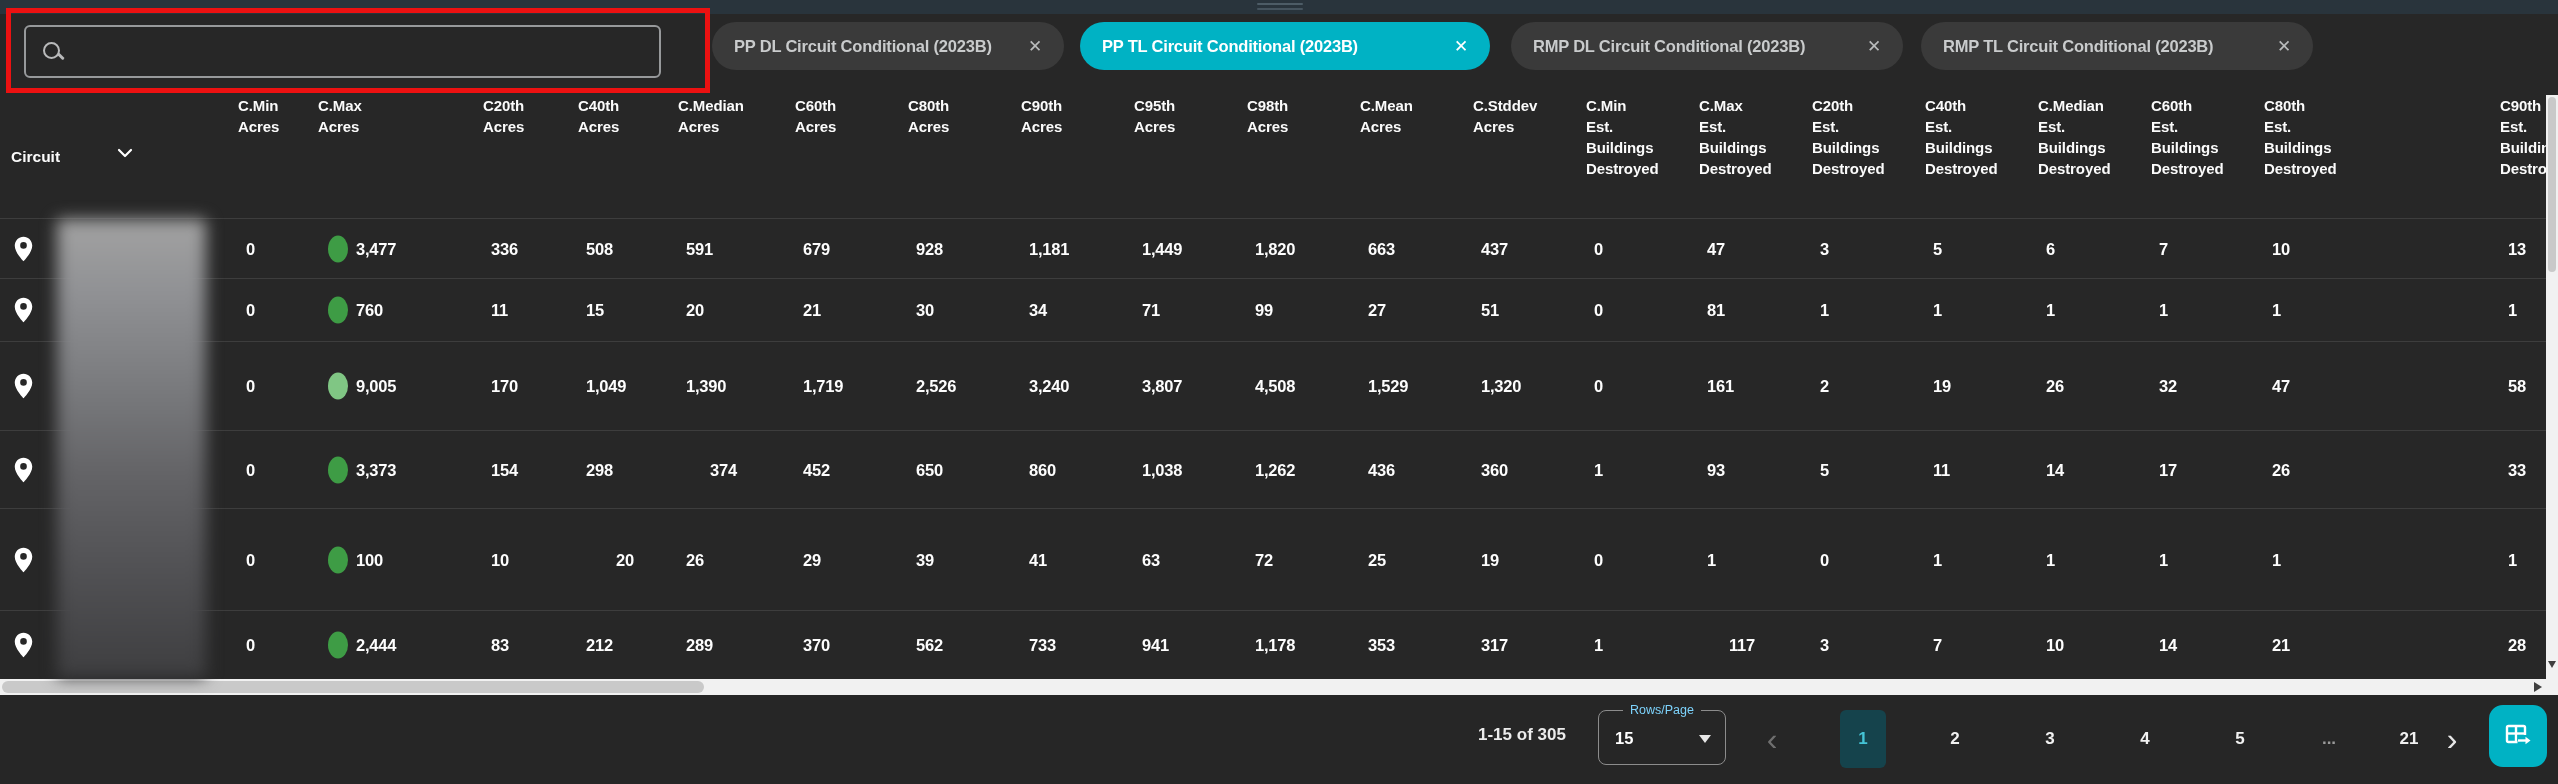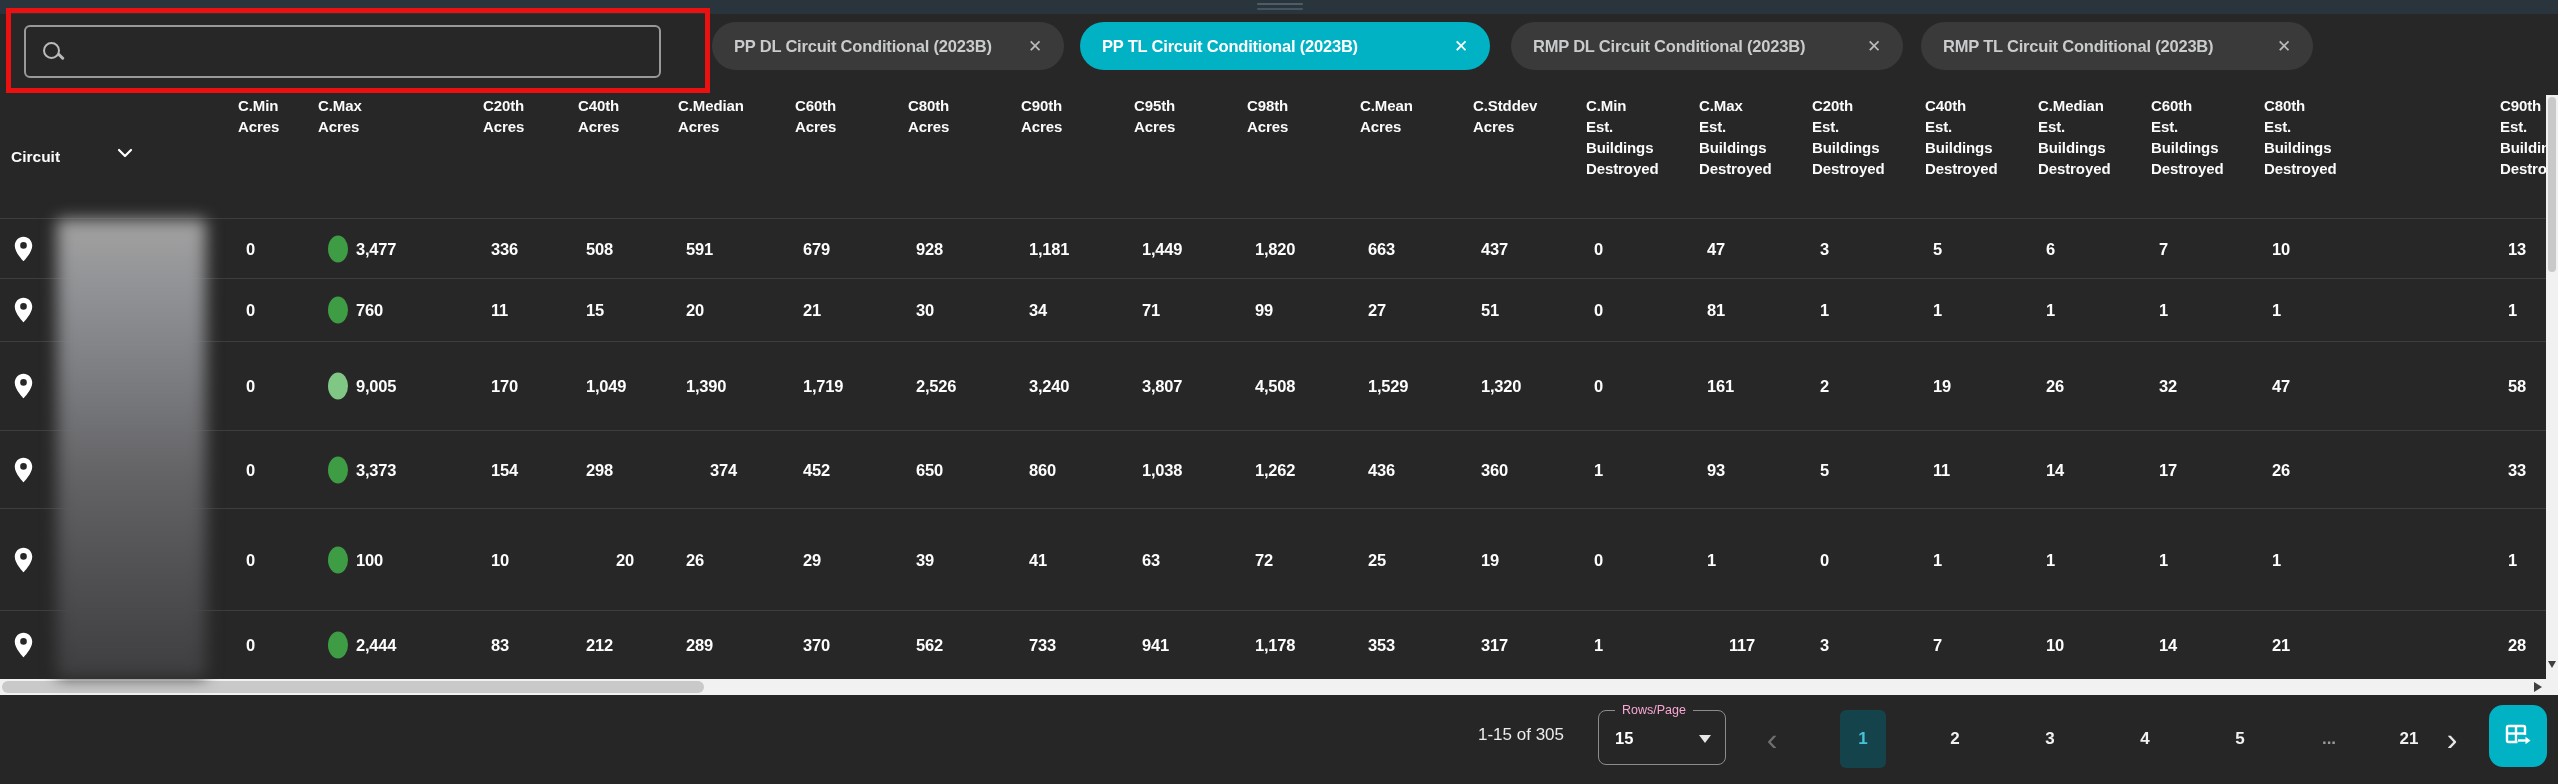--- a/index.html
+++ b/index.html
@@ -54,23 +54,23 @@
   
   .hscroll { position:absolute; left:0; top:679px; width:2558px; height:16px; background:#f1f1f1; }
   .hthumb { position:absolute; left:2px; top:2px; width:702px; height:12px; background:#c9c9c9; border-radius:7px; }
   .harrow { position:absolute; left:2534px; top:3px; width:0; height:0; border-top:5px solid transparent; border-bottom:5px solid transparent; border-left:8px solid #3f3f3f; }
   .vscroll { position:absolute; left:2546px; top:95px; width:12px; height:584px; background:#f1f1f1; }
   .vthumb { position:absolute; left:2px; top:2px; width:8px; height:175px; background:#c9c9c9; border-radius:4px; }
   .varrow { position:absolute; left:2px; top:566px; width:0; height:0; border-left:4px solid transparent; border-right:4px solid transparent; border-top:7px solid #3f3f3f; }
 
   
   .pagbar { position:absolute; left:0; top:695px; width:2558px; height:89px; background:#262626; }
-  .range { position:absolute; left:1478px; top:0; height:80px; display:flex; align-items:center; font-weight:400; font-size:17px; color:#ececec; }
+  .range { position:absolute; left:1478px; top:0; height:80px; display:flex; align-items:center; font-weight:700; font-size:17px; color:#ececec; }
   fieldset.rpp { position:absolute; left:1598px; top:8px; width:128px; height:62px; border:1.5px solid #8c8c8c; border-radius:8px; cursor:pointer; }
-  fieldset.rpp legend { margin-left:16px; padding:0 7px; font-size:12.5px; color:#f9a8d4; font-weight:400; }
+  fieldset.rpp legend { margin-left:24px; padding:0 7px; font-size:12.5px; color:#7dd3fc; font-weight:400; }
   .rpp-val { position:absolute; left:16px; top:12px; font-weight:600; font-size:16.5px; color:#ffffff; }
   .rpp-arrow { position:absolute; right:14px; top:18px; width:0; height:0; border-left:6px solid transparent; border-right:6px solid transparent; border-top:8px solid #e8e8e8; }
   .pgchev { position:absolute; top:0; height:89px; width:40px; display:flex; align-items:center; justify-content:center; font-size:32px; font-weight:400; cursor:pointer; }
   .pgchev.prev { left:1752px; color:#6f6f6f; }
   .pgchev.next { left:2432px; color:#e8e8e8; }
   .pgitem { position:absolute; top:15px; width:46px; height:58px; display:flex; align-items:center; justify-content:center; font-weight:700; font-size:17px; color:#f2f2f2; border-radius:6px; cursor:pointer; }
   .pgitem.active { background:#15434c; color:#45c4d6; }
   .pgitem.dots { color:#9a9a9a; cursor:default; }
   .p1 { left:1840px; } .p2 { left:1932px; } .p3 { left:2027px; } .p4 { left:2122px; } .p5 { left:2217px; }
   .pd { left:2306px; } .p21 { left:2386px; }

